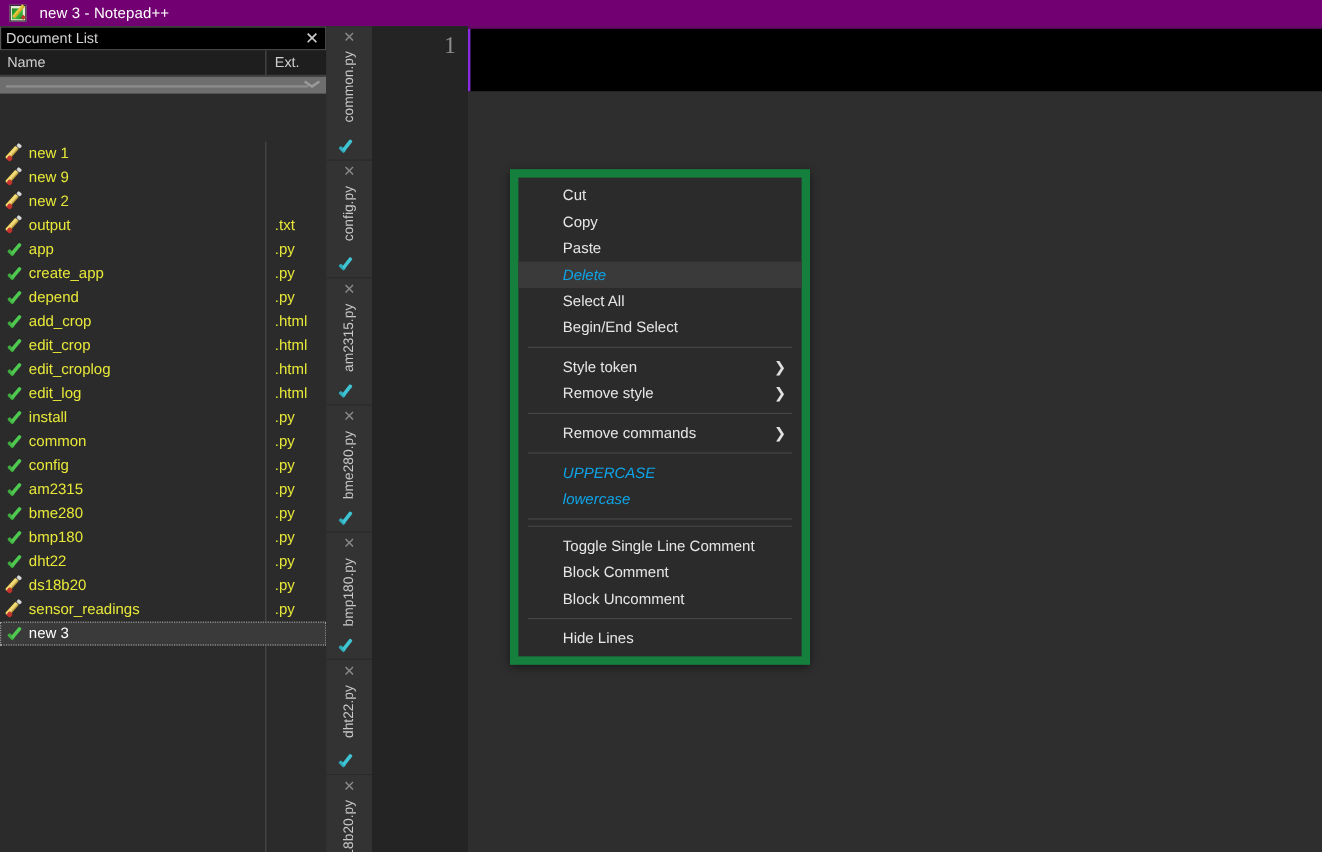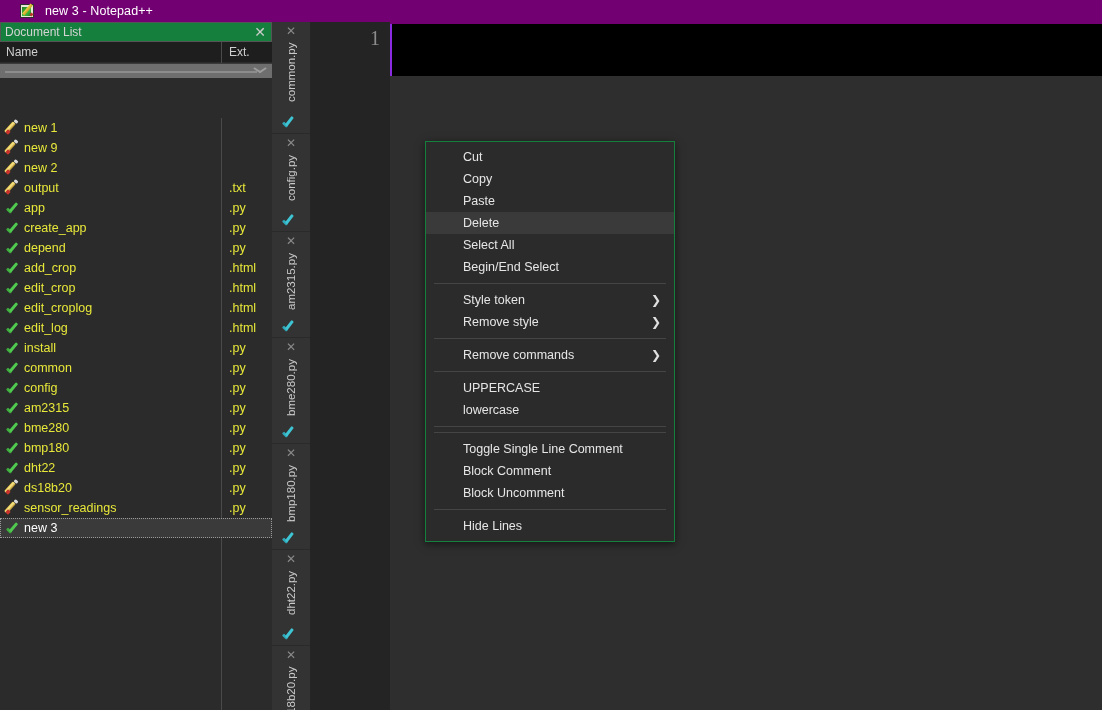--- a/index.html
+++ b/index.html
@@ -8,21 +8,21 @@
     width: 1102px; height: 710px;
     background: #2b2b2b;
     font-family: "Liberation Sans", sans-serif;
     overflow: hidden;
   }
   #root { position: relative; width: 1102px; height: 710px; background: #2b2b2b; }
 
   
   .titlebar {
     position: absolute; left: 0; top: 0; width: 1102px; height: 22px;
-    background: #730073; display: flex; align-items: center; padding-left: 20px;
+    background: #730073; display: flex; align-items: center; padding-left: 8px;
   }
   .npp-icon { position: relative; width: 16px; height: 16px; flex: 0 0 16px; }
   .npp-icon .pad {
     position: absolute; left: 0; top: 1px; width: 14px; height: 14px;
     background: #e8e8d8; border: 1px solid #2f2f2f;
   }
   .npp-icon .pad-inner {
     position: absolute; left: 2px; top: 4px; width: 9px; height: 9px;
     background: linear-gradient(135deg,#1f7d1f 0%, #43c243 55%, #1f7d1f 100%);
   }
@@ -39,21 +39,21 @@
     color: #ffffff; font-size: 12.5px; margin-left: 9px; letter-spacing: .1px;
     white-space: nowrap;
   }
 
   
   .doclist {
     position: absolute; left: 0; top: 22px; width: 272px; height: 688px;
     background: #2b2b2b;
   }
   .doclist-header {
-    position: relative; height: 20px; background: #15803d;
+    position: relative; height: 20px; background: #000000;
     border: 1px solid #555; display: flex; align-items: center;
   }
   .doclist-title {
     color: #d4d4d4; font-size: 12px; padding-left: 4px; white-space: nowrap;
   }
   .doclist-close {
     position: absolute; right: 4px; top: 50%; transform: translateY(-50%);
     width: 14px; height: 14px; color: #cccccc; font-size: 14px; line-height: 14px;
     text-align: center; cursor: pointer;
   }
@@ -188,30 +188,30 @@
   .caret {
     position: absolute; left: 0; top: 2px; width: 2px; height: 52px; background: #8a2be2;
   }
   .purple-edge {
     position: absolute; left: 0; top: 0; right: 0; height: 2px; background: #730073;
   }
 
   
   .ctxmenu {
     position: absolute; left: 425px; top: 141px; width: 250px;
-    background: #2b2b2b; border: 1px solid #15803d;
+    background: #2b2b2b; border: 7px solid #15803d;
     padding: 4px 0 4px 0;
     box-shadow: 0 2px 8px rgba(0,0,0,.55);
   }
   .mi {
     position: relative; height: 22px; line-height: 22px;
     color: #e6e6e6; font-size: 12.5px; padding-left: 37px; white-space: nowrap;
     cursor: default;
   }
-  .mi.disabled { color: #e5e5e5; }
+  .mi.disabled { color: #0ea5e9; font-style: italic; }
   .mi.hover { background: #3a3a3a; }
   .mi .arrow {
     position: absolute; right: 13px; top: 0; height: 22px; width: 10px;
     color: #e0e0e0; font-size: 12px; line-height: 22px; text-align: center;
     font-family: "DejaVu Sans", sans-serif;
   }
   .msep { height: 1px; background: #454545; margin: 5px 8px 5px 8px; }
 </style>
 </head>
 <body>

